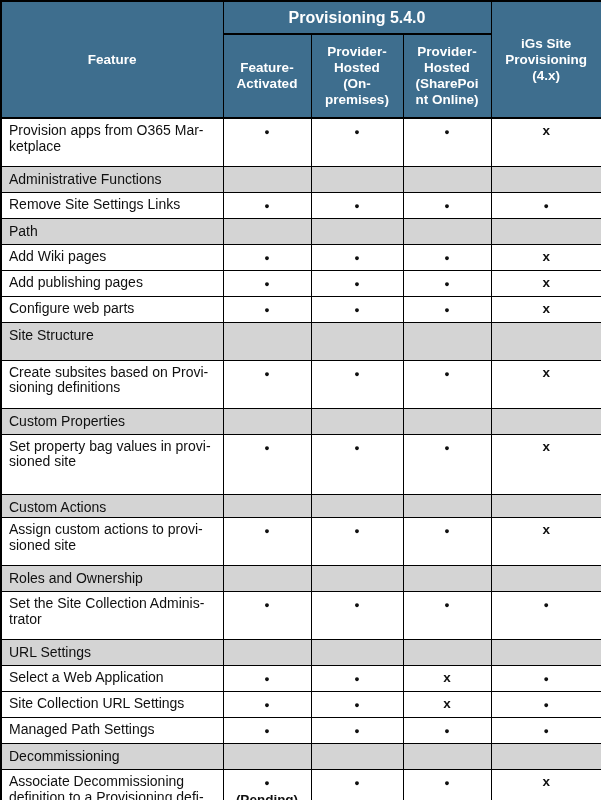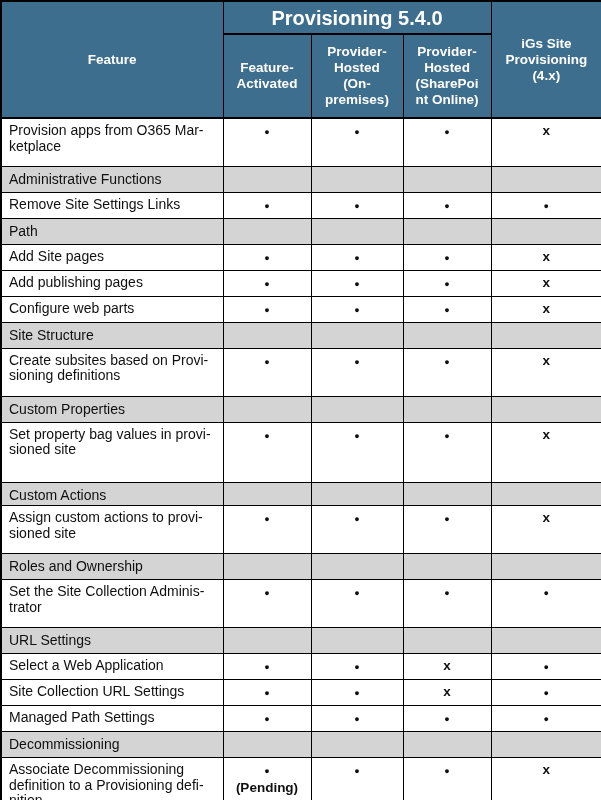--- a/index.html
+++ b/index.html
@@ -23,21 +23,21 @@
     font-weight: 700;
     text-align: center;
     vertical-align: middle;
     white-space: pre-line;
     line-height: 16px;
     font-size: 13.5px;
     padding: 2px;
   }
   tr.group-header { height: 33px; }
   tr.sub-header   { height: 84px; }
-  th.group-th     { border-bottom: 2px solid #000; font-size: 20px; }
+  th.group-th     { border-bottom: 2px solid #000; font-size: 16px; }
   th.feature-th, th.igs-th, tr.sub-header th { border-bottom: 2px solid #000; }
 
   
   tbody td { vertical-align: top; }
   td.feature-cell {
     font-size: 14px;
     line-height: 15.5px;
     padding: 4px 6px 2px 7px;
     white-space: pre-line;
     text-align: left;
@@ -111,41 +111,41 @@
         <td class="marker-cell"><span class="dot">●</span></td>
       </tr>
       <tr class="section" style="height: 26px;">
         <td class="feature-cell">Path</td>
         <td class="marker-cell"></td>
         <td class="marker-cell"></td>
         <td class="marker-cell"></td>
         <td class="marker-cell"></td>
       </tr>
       <tr class="feature" style="height: 26px;">
-        <td class="feature-cell">Add Site pages</td>
+        <td class="feature-cell">Add Wiki pages</td>
         <td class="marker-cell"><span class="dot">●</span></td>
         <td class="marker-cell"><span class="dot">●</span></td>
         <td class="marker-cell"><span class="dot">●</span></td>
         <td class="marker-cell">x</td>
       </tr>
       <tr class="feature" style="height: 26px;">
         <td class="feature-cell">Add publishing pages</td>
         <td class="marker-cell"><span class="dot">●</span></td>
         <td class="marker-cell"><span class="dot">●</span></td>
         <td class="marker-cell"><span class="dot">●</span></td>
         <td class="marker-cell">x</td>
       </tr>
       <tr class="feature" style="height: 26px;">
         <td class="feature-cell">Configure web parts</td>
         <td class="marker-cell"><span class="dot">●</span></td>
         <td class="marker-cell"><span class="dot">●</span></td>
         <td class="marker-cell"><span class="dot">●</span></td>
         <td class="marker-cell">x</td>
       </tr>
-      <tr class="section" style="height: 26px;">
+      <tr class="section" style="height: 38px;">
         <td class="feature-cell">Site Structure</td>
         <td class="marker-cell"></td>
         <td class="marker-cell"></td>
         <td class="marker-cell"></td>
         <td class="marker-cell"></td>
       </tr>
       <tr class="feature" style="height: 48px;">
         <td class="feature-cell">Create subsites based on Provi-
 sioning definitions</td>
         <td class="marker-cell"><span class="dot">●</span></td>

